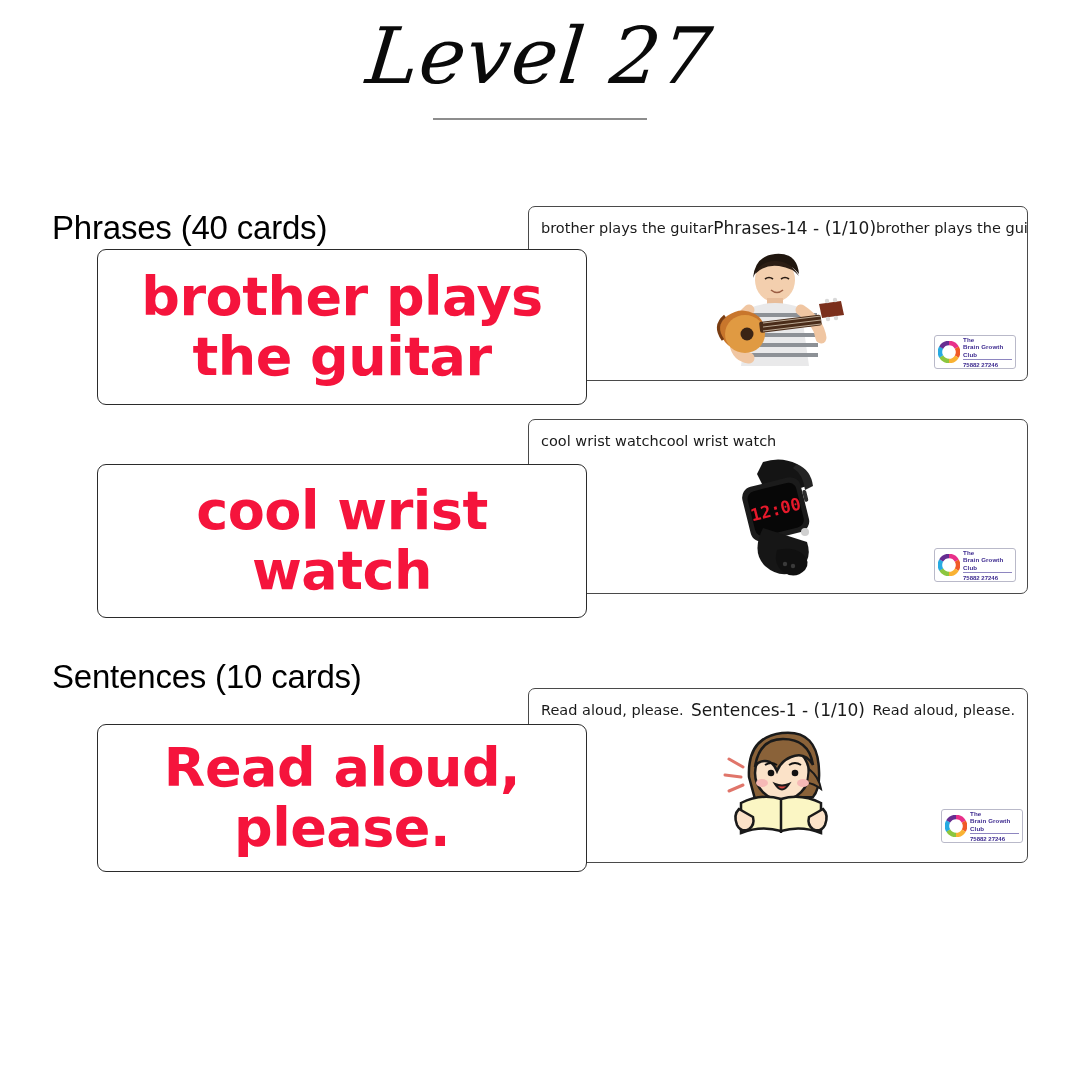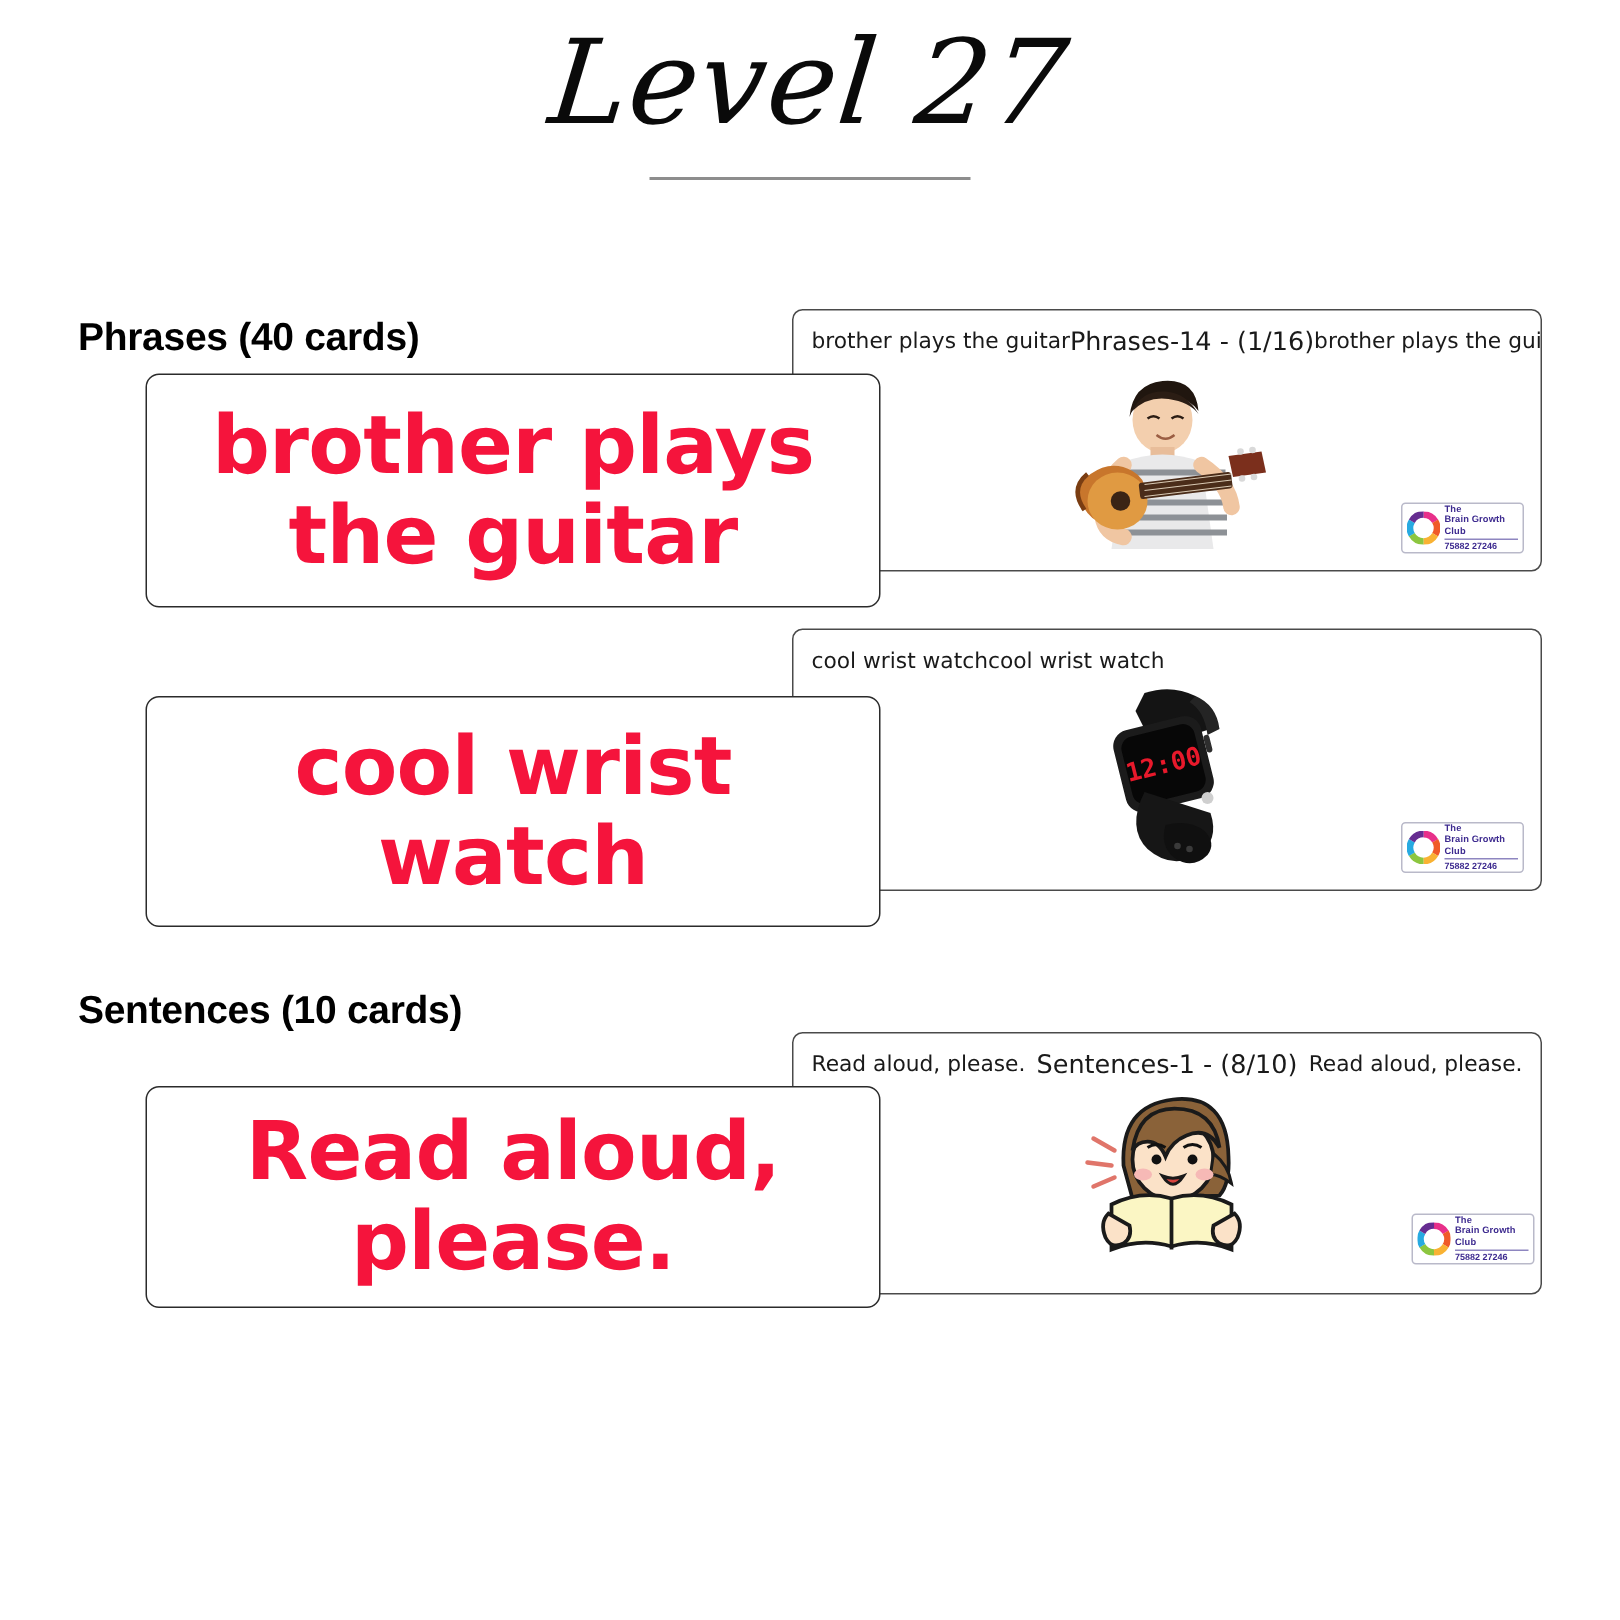--- a/index.html
+++ b/index.html
@@ -38,22 +38,22 @@
     width: 214px;
     height: 0;
     border-top: 2px solid #8d8d8d;
     margin: 14px auto 0 auto;
   }
 
   
   .section-label {
     position: absolute;
     font-family: "Liberation Sans", sans-serif;
-    font-weight: bold;
-    font-size: 26px;
+    font-weight: normal;
+    font-size: 33px;
     color: #000000;
     letter-spacing: -0.2px;
     white-space: nowrap;
   }
   #label-phrases { left: 52px; top: 209px; }
   #label-sentences { left: 52px; top: 658px; }
 
   
   .preview-card {
     position: absolute;
@@ -170,21 +170,21 @@
   <div class="title-rule"></div>
 </div>
 
 <div class="section-label" id="label-phrases">Phrases (40 cards)</div>
 
 <div class="section-label" id="label-sentences">Sentences (10 cards)</div>
 
 <div class="preview-card" style="left:528px; top:206px; width:500px; height:175px;">
   <div class="preview-header">
     <span class="ph-side">brother plays the guitar</span>
-    <span class="ph-center">Phrases-14 - (1/16)</span>
+    <span class="ph-center">Phrases-14 - (1/10)</span>
     <span class="ph-side right">brother plays the guitar</span>
   </div>
 
   <div class="preview-media" style="left:160px; top:37px; width:180px; height:122px;">
     <svg class="media-img" width="180" height="122" viewBox="0 0 180 122">
       <rect x="0" y="0" width="180" height="122" fill="#ffffff"></rect>
 
       <ellipse cx="86" cy="36" rx="20" ry="22" fill="#f3cfae"></ellipse>
 
       <path d="M64 34 q2-22 22-24 q22-2 24 20 q-6-8-16-10 q-14-3-22 4 q-6 4-8 10z" fill="#20160f"></path>
@@ -292,21 +292,21 @@
       <span class="brand-name">Brain Growth</span>
       <span class="brand-name">Club</span>
       <span class="brand-phone">75882 27246</span>
     </span>
   </div>
 </div>
 
 <div class="preview-card" style="left:528px; top:688px; width:500px; height:175px;">
   <div class="preview-header">
     <span class="ph-side">Read aloud, please.</span>
-    <span class="ph-center">Sentences-1 - (8/10)</span>
+    <span class="ph-center">Sentences-1 - (1/10)</span>
     <span class="ph-side right">Read aloud, please.</span>
   </div>
 
   <div class="preview-media" style="left:190px; top:36px; width:126px; height:122px;">
     <svg class="media-img" width="126" height="122" viewBox="0 0 126 122">
       <rect x="0" y="0" width="126" height="122" fill="#ffffff"></rect>
 
       <path d="M30 52 q-2-40 33-44 q36-4 37 38 q1 18-6 26 l-58 2z" fill="#8a6239" stroke="#1a1a1a" stroke-width="2.5"></path>
 
       <ellipse cx="63" cy="48" rx="27" ry="27" fill="#fbe2c8" stroke="#1a1a1a" stroke-width="2.5"></ellipse>

